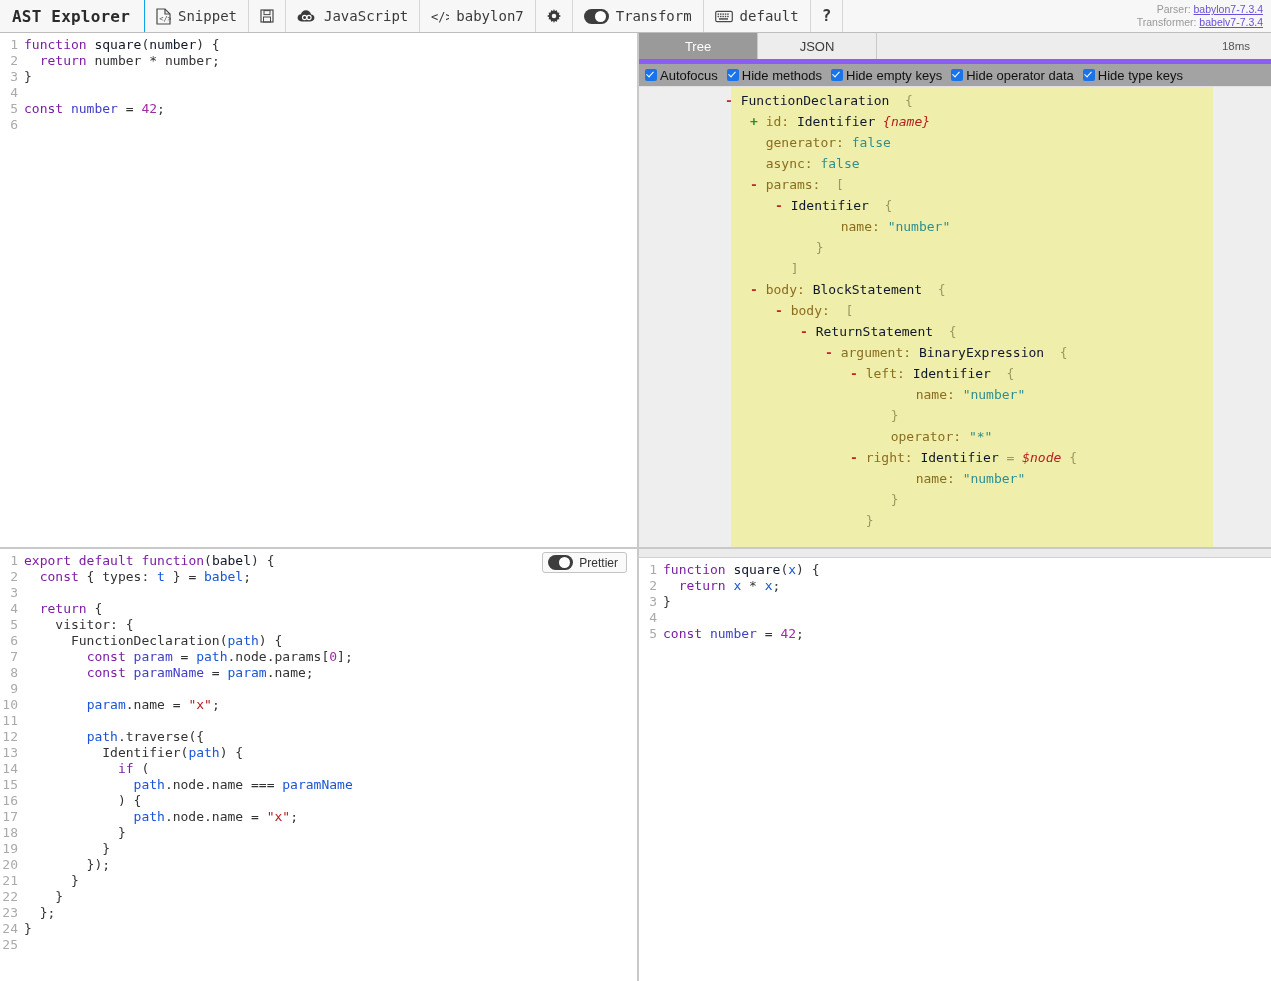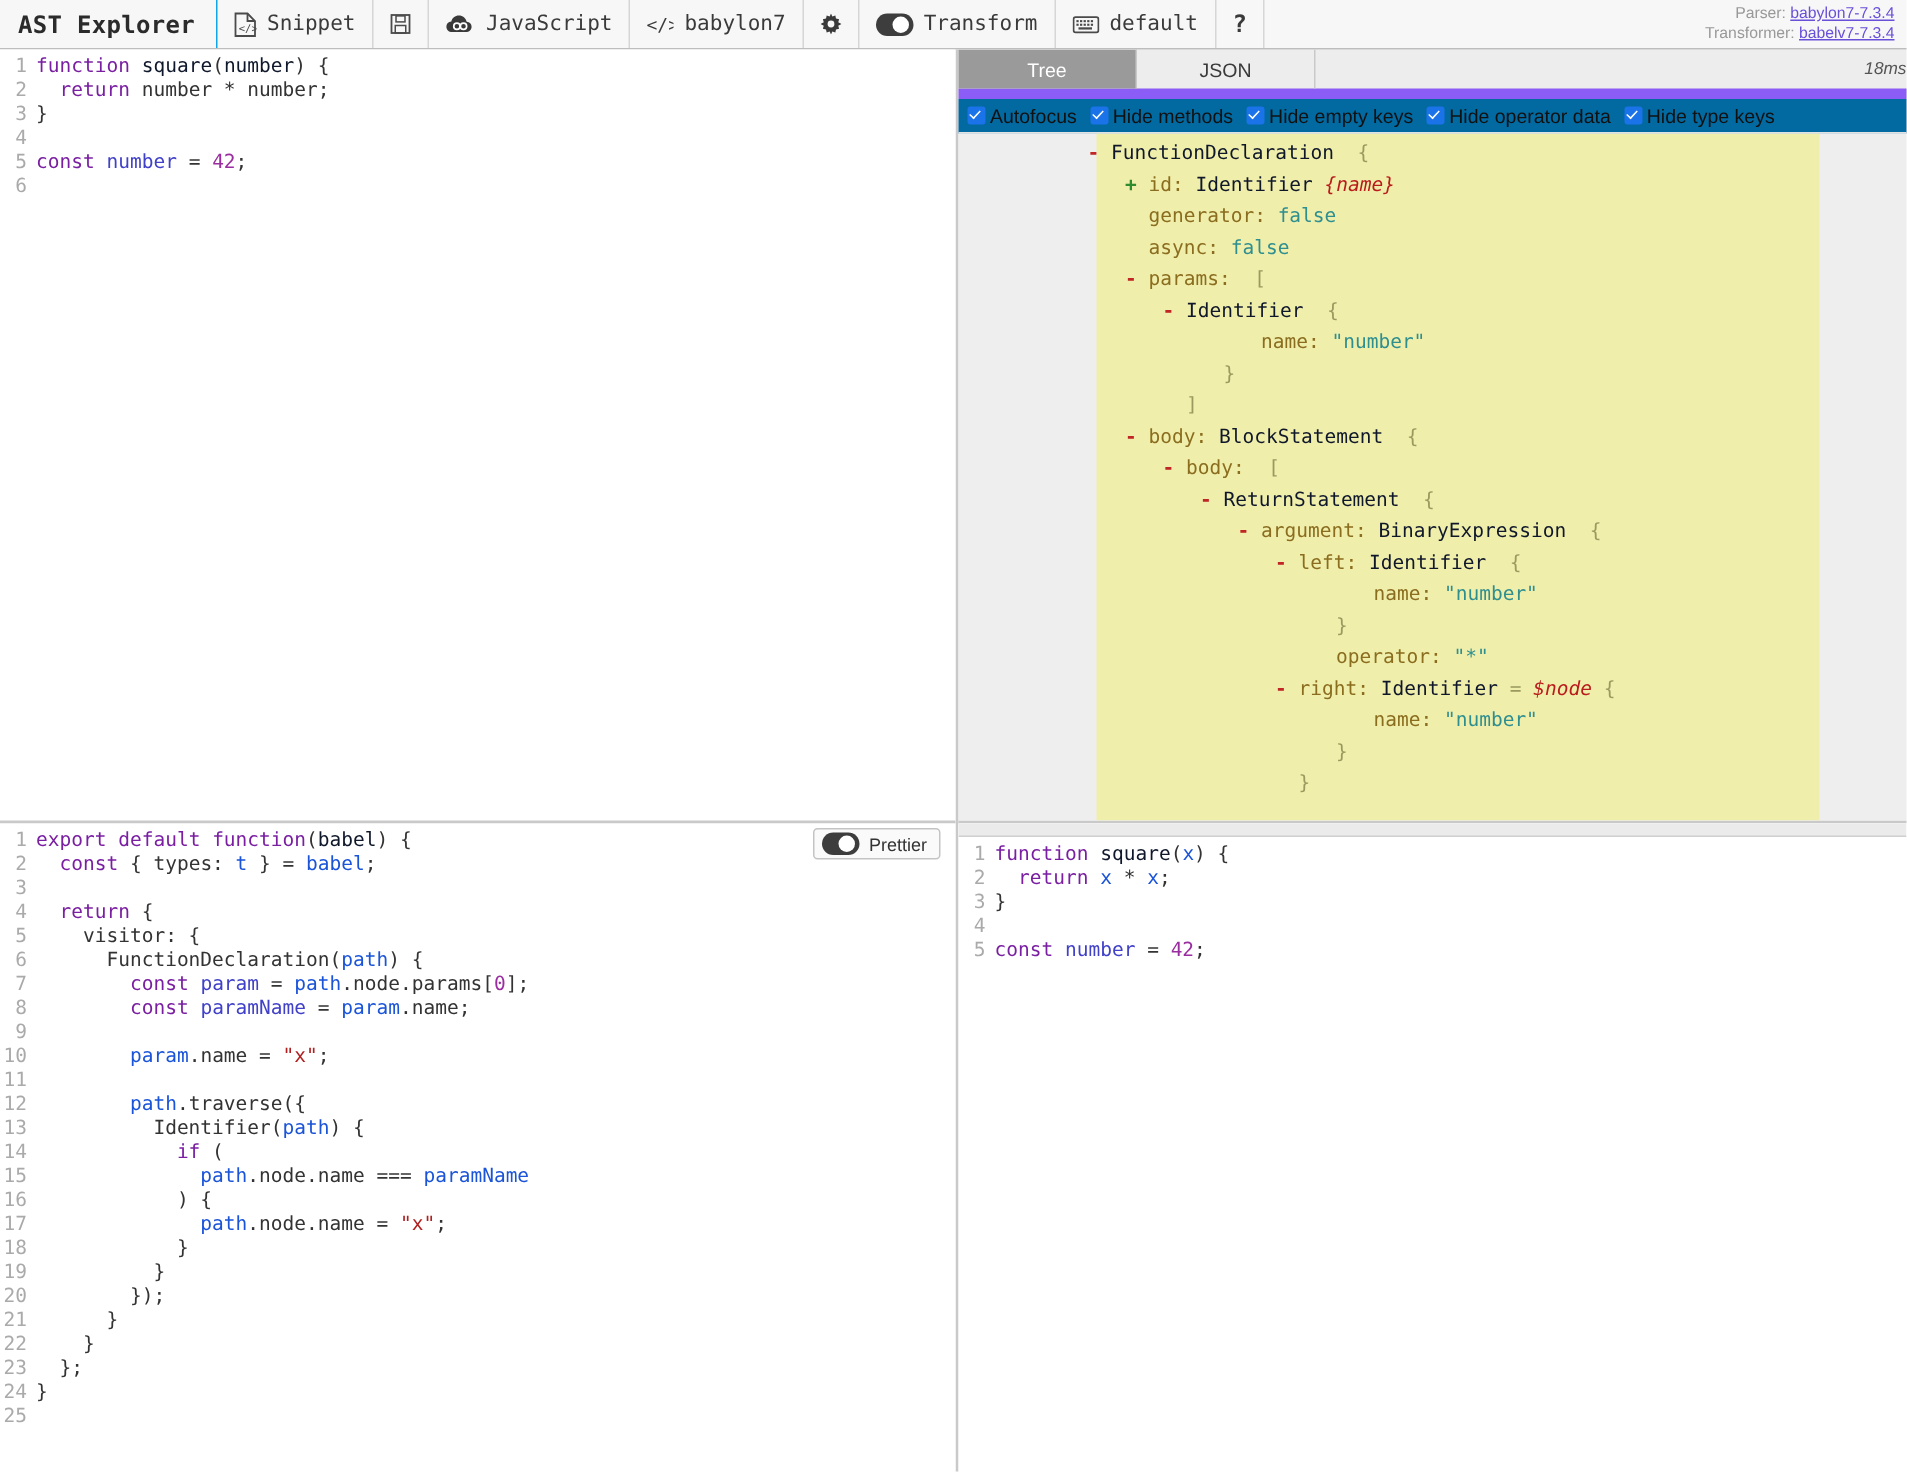--- a/index.html
+++ b/index.html
@@ -82,34 +82,34 @@
   .id{color:#1a54d8;}
   .var{color:#4040c8;}
   .num{color:#9a2ea0;margin-top:13px;}
   .str{color:#b02020;}
   .op{color:#333;}
   .pn{color:#333;}
 
   
   .tabs{
     height:26px;flex:0 0 26px;display:flex;align-items:stretch;
-    background:#ededed;border-bottom:7px solid #8b5cf6;
+    background:#ededed;border-bottom:5px solid #8b5cf6;
   }
   .tab{
     display:flex;align-items:center;justify-content:center;
     min-width:86px;padding:0 16px;font-family:"Liberation Sans",sans-serif;
     font-size:13px;color:#3a3a3a;cursor:pointer;border-right:1px solid #c9c9c9;
   }
   .tab.active{background:#9a9a9a;color:#fff;}
   .tabs-fill{flex:1 1 auto;display:flex;align-items:center;justify-content:flex-end;
-    padding-right:0;font-family:"Liberation Sans",sans-serif;font-size:11.5px;color:#555;font-style:italic;}
+    padding-right:21px;font-family:"Liberation Sans",sans-serif;font-size:11.5px;color:#555;}
 
   .opts{
     height:22px;flex:0 0 22px;display:flex;align-items:center;gap:0;
-    background:#0369a1;border-bottom:1px solid #e2e2e2;padding-left:6px;
+    background:#a3a3a3;border-bottom:1px solid #e2e2e2;padding-left:6px;
     font-family:"Liberation Sans",sans-serif;font-size:13px;color:#111;
   }
   .opt{display:flex;align-items:center;gap:3px;margin-right:9px;cursor:pointer;white-space:nowrap;}
   .cbx{
     width:12px;height:12px;flex:0 0 12px;border-radius:2px;background:#1a73e8;
     position:relative;display:inline-block;
   }
   .cbx:after{
     content:"";position:absolute;left:3px;top:1px;width:3px;height:6px;
     border:solid #fff;border-width:0 1.8px 1.8px 0;transform:rotate(43deg);

